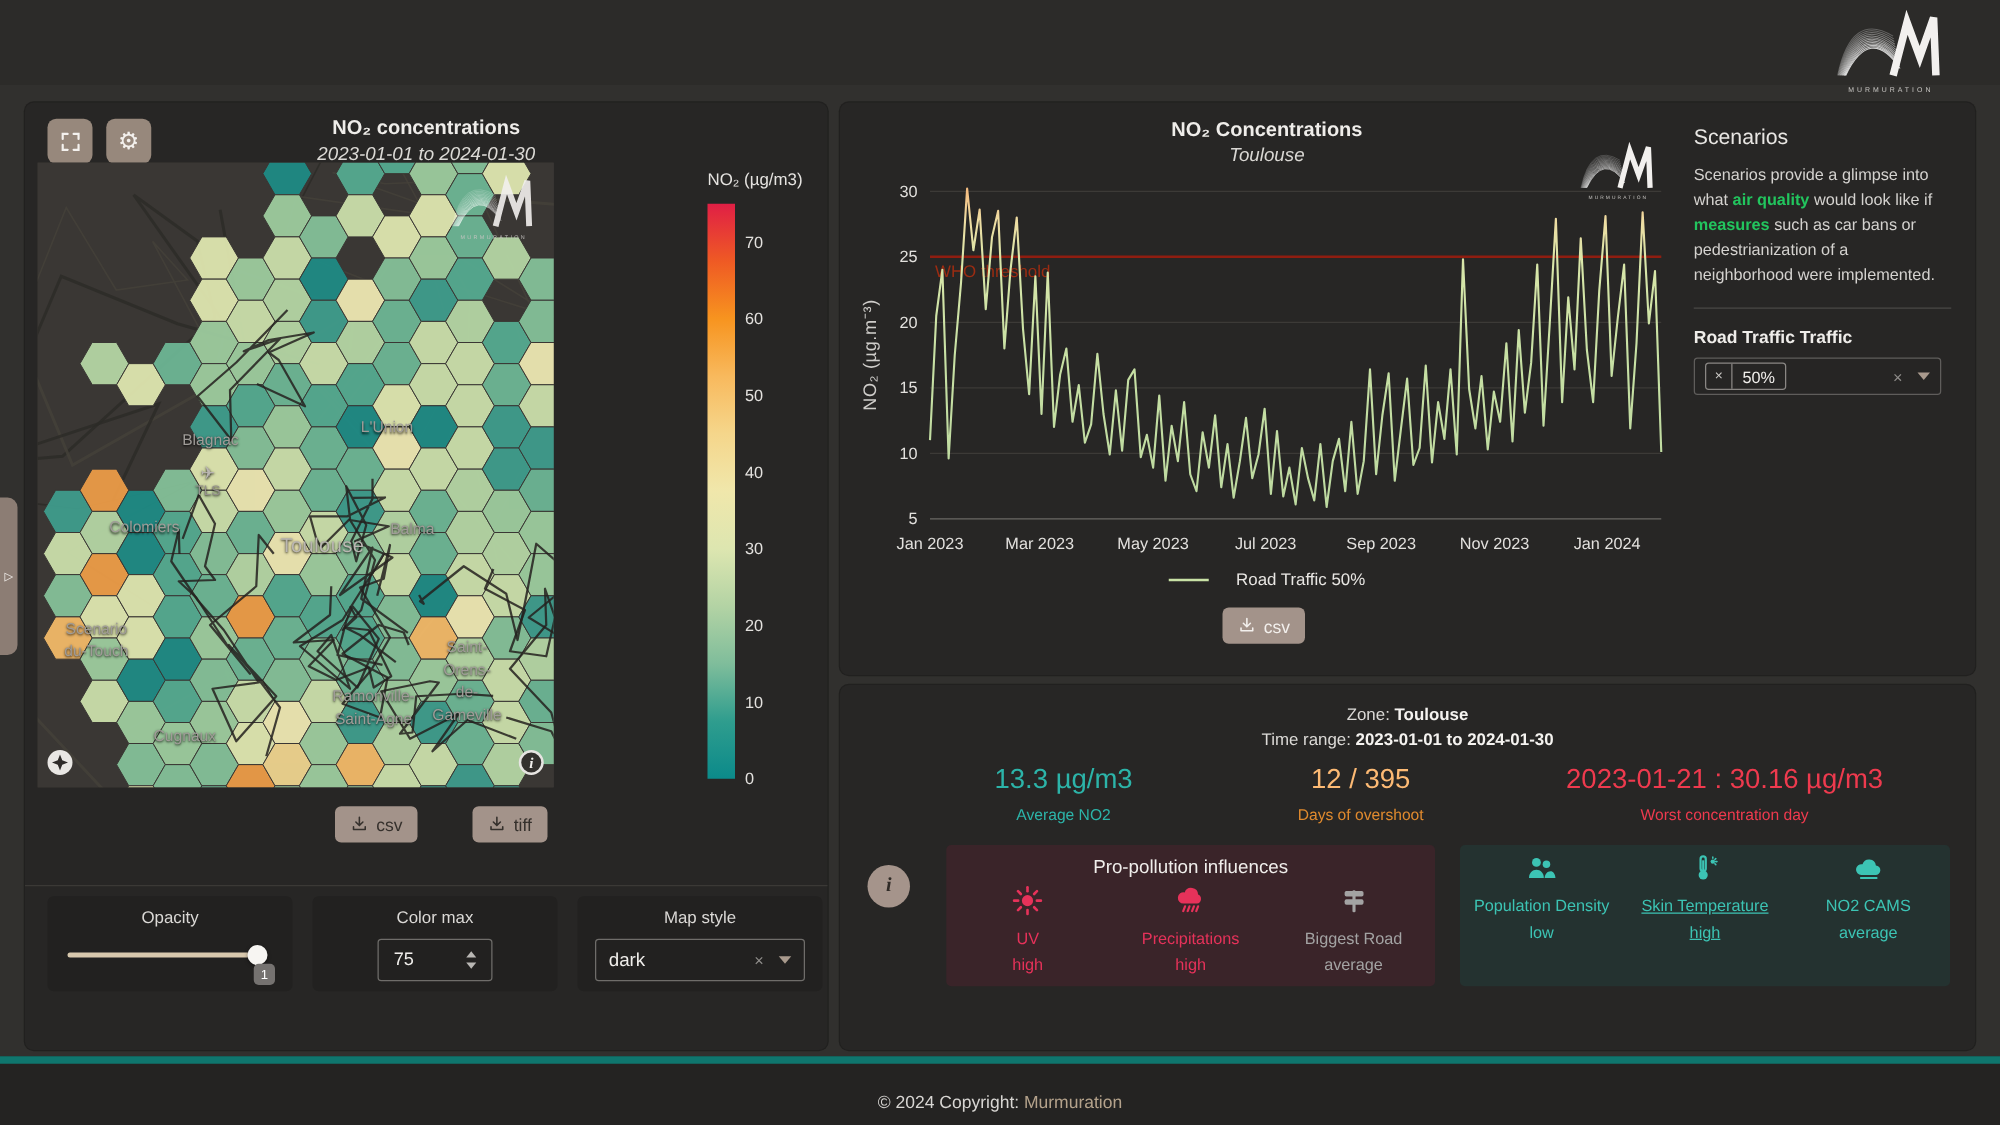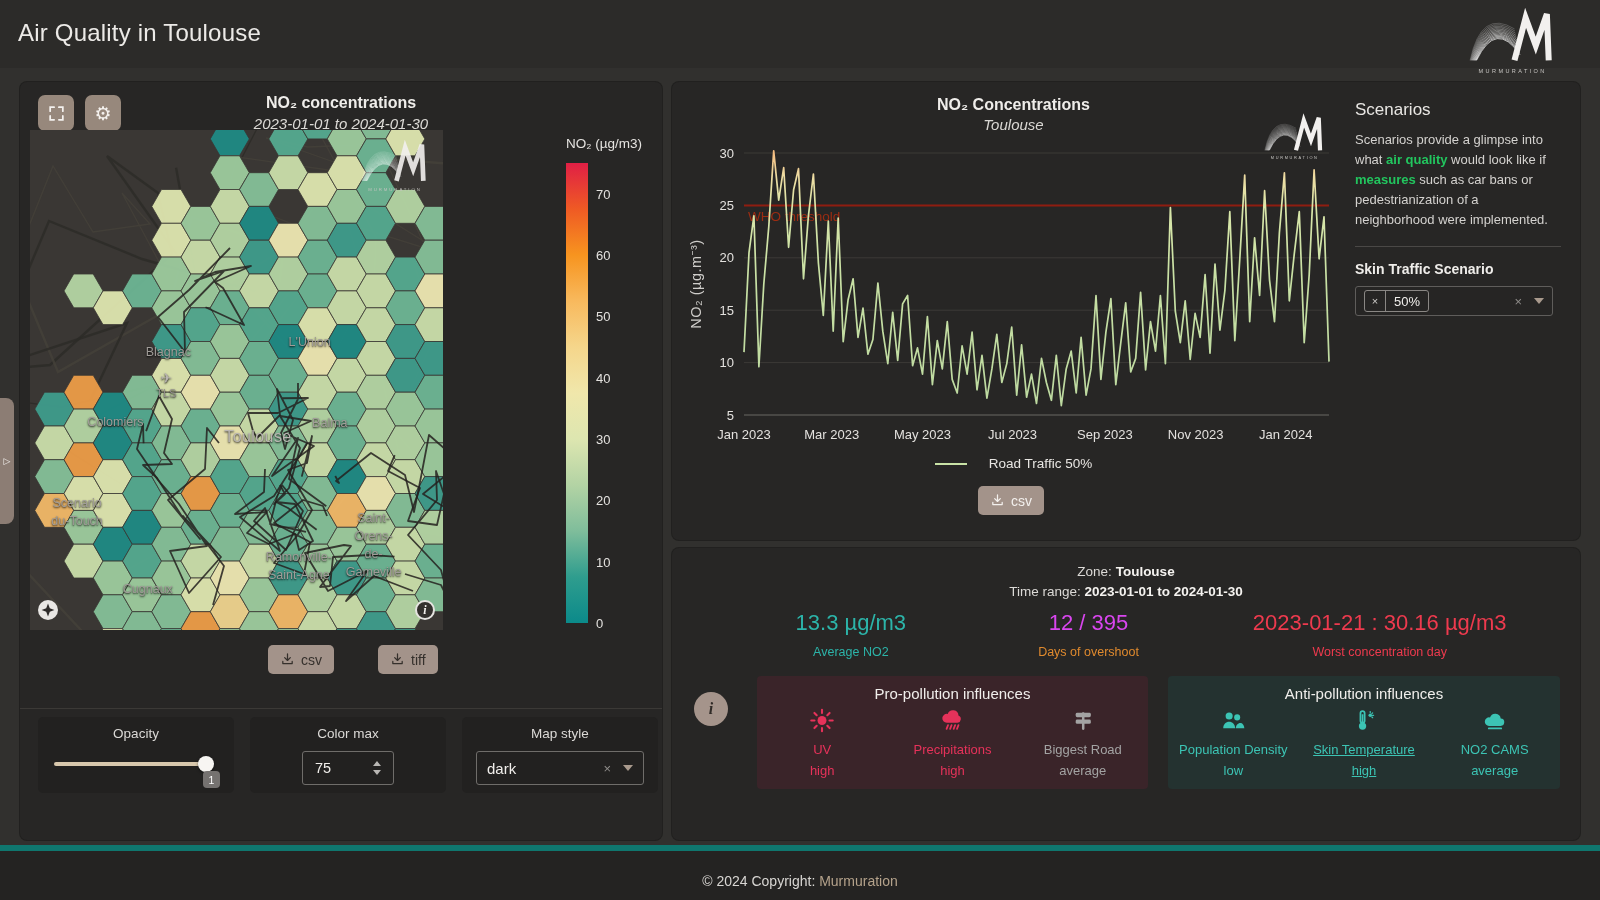--- a/index.html
+++ b/index.html
@@ -117,21 +117,20 @@
   .footer { position:absolute; left:0; top:845px; width:1600px; height:55px; background:#242322; border-top:6px solid #0f766e; }
   .footer-text { position:absolute; width:100%; top:22px; text-align:center; font-size:14px; color:#d8d6d3; }
   .footer-text a { color:#b4a28b; text-decoration:none; cursor:pointer; }
 
   svg text { font-family:"Liberation Sans", sans-serif; }
 </style>
 </head>
 <body>
 
 <div class="header">
-  <div class="header-title">Air Quality in Toulouse</div>
   <div class="header-logo"><svg width="107.3" height="74" viewBox="0 0 116 80">
         <path d="M 12 62 Q 24 6 60 28" fill="none" stroke="#ffffff" stroke-width="0.9" opacity="0.25"></path>
         <path d="M 12.583333333333334 62 Q 25.333333333333332 7 60.5 30.333333333333332" fill="none" stroke="#ffffff" stroke-width="0.9" opacity="0.29583333333333334"></path>
         <path d="M 13.166666666666666 62 Q 26.666666666666668 8 61 32.666666666666664" fill="none" stroke="#ffffff" stroke-width="0.9" opacity="0.3416666666666667"></path>
         <path d="M 13.75 62 Q 28 9 61.5 35" fill="none" stroke="#ffffff" stroke-width="0.9" opacity="0.3875"></path>
         <path d="M 14.333333333333332 62 Q 29.333333333333332 10 62 37.33333333333333" fill="none" stroke="#ffffff" stroke-width="0.9" opacity="0.43333333333333335"></path>
         <path d="M 14.916666666666668 62 Q 30.666666666666668 11 62.5 39.66666666666667" fill="none" stroke="#ffffff" stroke-width="0.9" opacity="0.4791666666666667"></path>
         <path d="M 15.5 62 Q 32 12 63 42" fill="none" stroke="#ffffff" stroke-width="0.9" opacity="0.525"></path>
         <path d="M 16.083333333333336 62 Q 33.333333333333336 13 63.5 44.333333333333336" fill="none" stroke="#ffffff" stroke-width="0.9" opacity="0.5708333333333333"></path>
         <path d="M 16.666666666666664 62 Q 34.666666666666664 14 64 46.666666666666664" fill="none" stroke="#ffffff" stroke-width="0.9" opacity="0.6166666666666667"></path>
@@ -551,21 +550,21 @@
     <svg width="15" height="15" viewBox="0 0 24 24">
       <path d="M12 3v10 M7.5 9l4.5 4.5L16.5 9 M4.5 15v3.5h15V15" fill="none" stroke="currentColor" stroke-width="2" stroke-linecap="round" stroke-linejoin="round"></path>
     </svg>
     <span>csv</span>
   </button>
 
   <div class="scenarios">
     <div class="scen-title">Scenarios</div>
     <div class="scen-text" id="scen-paragraph"><span>Scenarios provide a glimpse into what </span><b>air quality</b><span> would look like if </span><b>measures</b><span> such as car bans or pedestrianization of a neighborhood were implemented.</span></div>
     <div class="scen-divider"></div>
-    <div class="scen-label">Skin Traffic Scenario</div>
+    <div class="scen-label">Road Traffic Traffic</div>
     <div class="scen-select">
       <span class="chip">
         <span class="chip-x">×</span>
         <span class="chip-val">50%</span>
       </span>
       <span class="scen-right">
         <span class="select-x" style="margin:0;">×</span>
         <span class="caret"></span>
       </span>
     </div>
@@ -581,21 +580,21 @@
     <span>Time range:</span>
     <b>2023-01-01 to 2024-01-30</b>
   </div>
 
   <div class="stats-row" id="stats-row">
       <div class="stat">
         <div class="stat-value" style="color:#2cb4a9">13.3 µg/m3</div>
                    <div class="stat-label" style="color:#2cb4a9">Average NO2</div>
       </div>
       <div class="stat">
-        <div class="stat-value" style="color:#d946ef">12 / 395</div>
+        <div class="stat-value" style="color:#fdba74">12 / 395</div>
                    <div class="stat-label" style="color:#e08a2e">Days of overshoot</div>
       </div>
       <div class="stat">
         <div class="stat-value" style="color:#ee3a4e">2023-01-21 : 30.16 µg/m3</div>
                    <div class="stat-label" style="color:#ee3a4e">Worst concentration day</div>
       </div>
     </div>
 
   <div class="info-circle">
     <span>i</span>
@@ -633,21 +632,20 @@
         <div class="influence-item" style="color: #a3a3a3;"><svg width="26" height="25" viewBox="0 0 24 24">
             <rect x="11" y="4" width="2.4" height="17" rx="1" fill="currentColor"></rect>
             <rect x="5" y="4.6" width="14.5" height="4.2" rx="1.4" fill="currentColor"></rect>
             <rect x="5" y="11" width="14.5" height="4.2" rx="1.4" fill="currentColor"></rect>
           </svg>
       <div class="iname">Biggest Road</div>
       <div class="ilevel">average</div></div>
       </div>
     </div>
   <div class="influence-box" id="anti-box" style="left: 496px; width: 392px; background: rgb(36, 50, 48);">
-      <div class="influence-title">Anti-pollution influences</div>
       <div class="influence-items">
         <div class="influence-item" style="color: rgb(60, 196, 180);"><svg width="26" height="25" viewBox="0 0 24 24">
             <circle cx="8.3" cy="7.6" r="3.4" fill="currentColor"></circle>
             <circle cx="16" cy="9" r="2.9" fill="currentColor"></circle>
             <path d="M2.6 19.5c0-3.7 2.6-6.2 5.7-6.2s5.7 2.5 5.7 6.2z" fill="currentColor"></path>
             <path d="M14.6 19.5c.2-2.9 2-5.1 4.6-5.1 1.9 0 3.4 1.9 3.7 5.1z" fill="currentColor"></path>
           </svg>
       <div class="iname">Population Density</div>
       <div class="ilevel">low</div></div>
         <div class="influence-item" style="color: rgb(60, 196, 180); text-decoration: underline;"><svg width="26" height="25" viewBox="0 0 24 24">

